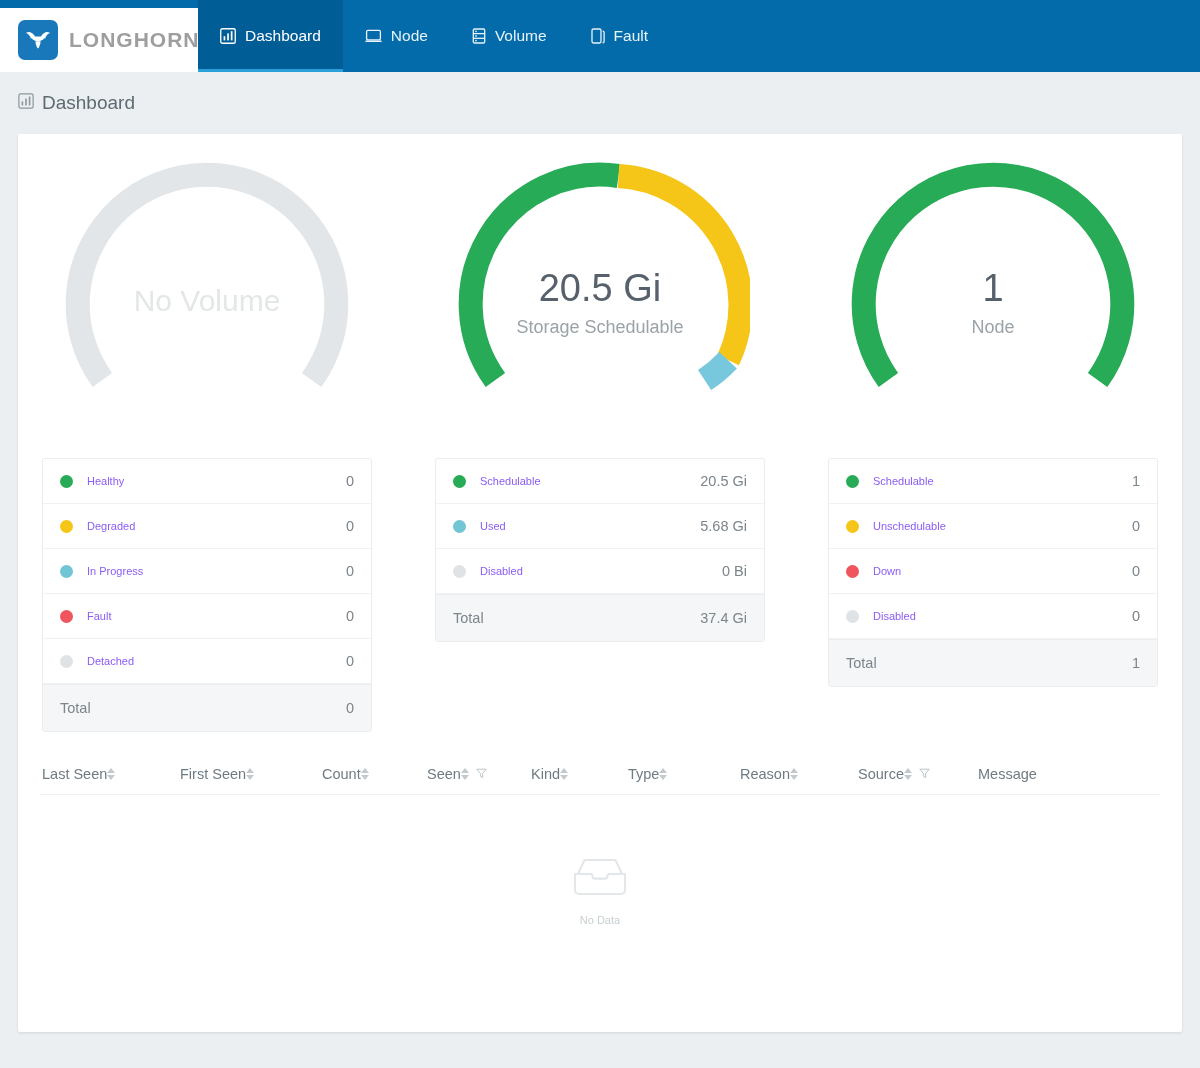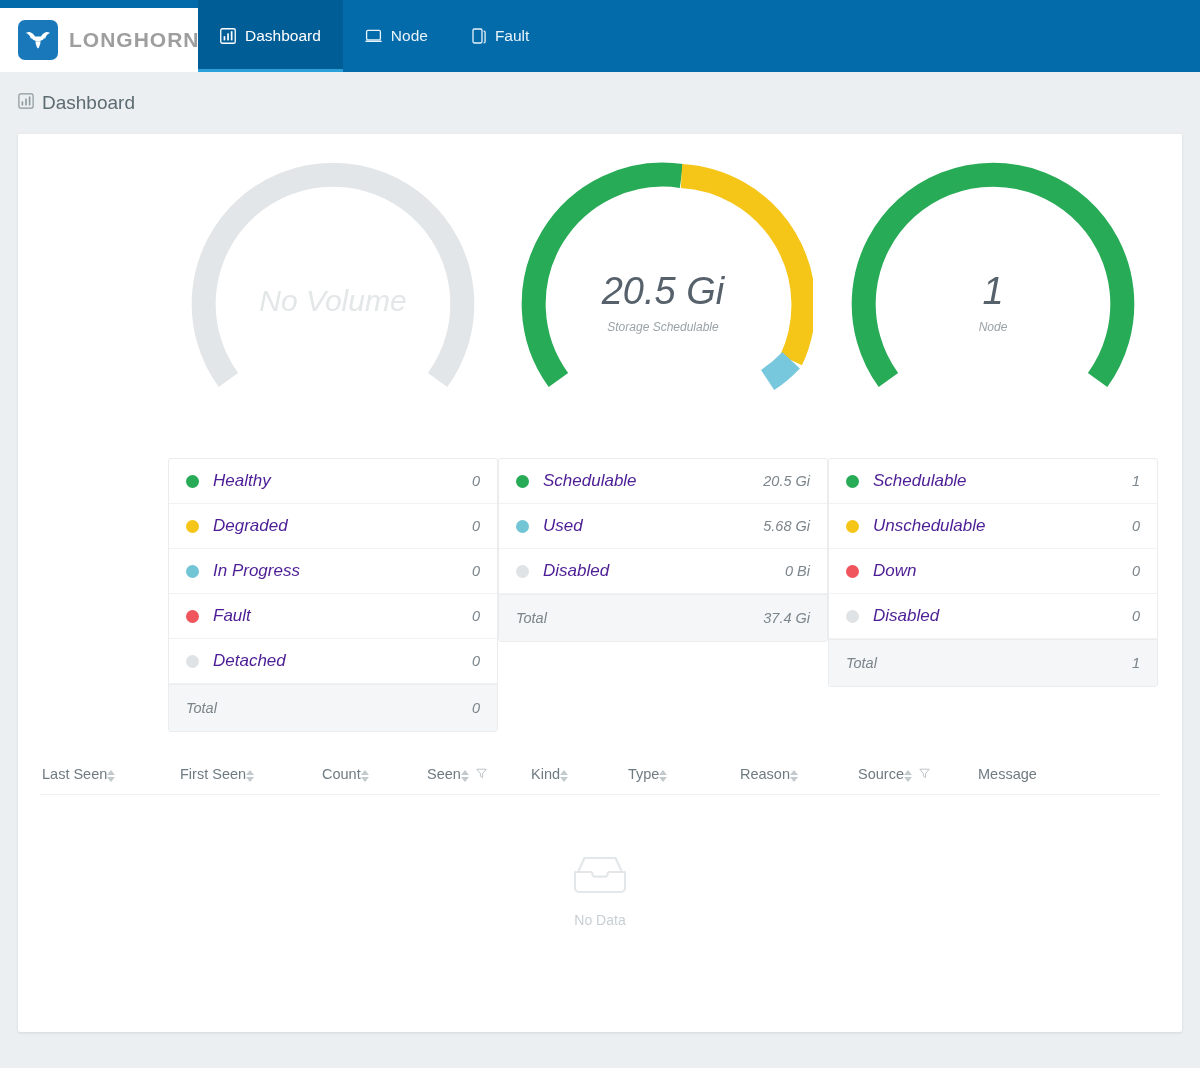--- a/index.html
+++ b/index.html
@@ -82,23 +82,22 @@
     background: #ffffff;
     border-radius: 2px;
     box-shadow: 0 1px 3px rgba(0,0,0,.10);
     padding: 18px 22px 26px 22px;
     width: 1164px;
     height: 898px;
   }
 
   .gauge-row {
     display: flex;
-    justify-content: flex-end;
+    justify-content: space-between;
     padding: 0 2px;
-    font-style: italic;
   }
   .gauge-col { width: 330px; }
 
   .gauge-wrap {
     position: relative;
     width: 330px; height: 292px;
     display: flex; align-items: center; justify-content: center;
   }
   .gauge-wrap svg { display:block; }
   .gauge-center {
@@ -110,21 +109,21 @@
     pointer-events: none;
   }
   .gauge-value {
     font-size: 38px;
     color: #56616b;
     line-height: 1.05;
     font-weight: 400;
   }
   .gauge-value.muted { color: #e3e7e8; font-size: 30px; }
   .gauge-label {
-    font-size: 12px;
+    font-size: 18px;
     color: #9aa3a8;
     margin-top: 8px;
   }
 
   
   .legend {
     border: 1px solid #eaeced;
     border-radius: 3px;
     margin-top: 14px;
     overflow: hidden;
@@ -138,22 +137,22 @@
   }
   .legend-row:last-child { border-bottom: none; }
   .legend-row .dot {
     width: 13px; height: 13px;
     border-radius: 50%;
     flex: 0 0 auto;
     margin-right: 14px;
   }
   .legend-row .name {
     flex: 1 1 auto;
-    font-size: 17px;
-    color: #4c1d95;
+    font-size: 11px;
+    color: #8b5cf6;
   }
   .legend-row .val {
     font-size: 14.5px;
     color: #7b858c;
   }
   .legend-total {
     display: flex; align-items: center;
     height: 47px;
     padding: 0 17px;
     background: #f5f6f7;
@@ -170,42 +169,42 @@
     margin-bottom: 12px;
     padding-left: 2px;
   }
   .evt-head {
     display: flex;
     align-items: center;
     border-bottom: 1px solid #eef0f1;
     padding: 0 2px 12px 2px;
   }
   .evt-col {
-    display: flex; align-items: flex-end;
+    display: flex; align-items: center;
     font-size: 14.5px;
     color: #6f7b83;
     white-space: nowrap;
   }
   .sorter { display: inline-flex; flex-direction: column; line-height: 0; gap: 2px; }
   .sorter i {
     width: 0; height: 0; display:block;
     border-left: 4px solid transparent;
     border-right: 4px solid transparent;
   }
   .sorter i.up   { border-bottom: 5px solid #c3cace; }
   .sorter i.down { border-top: 5px solid #c3cace; }
   .filter-ico { margin: 0 3px 0 7px; }
 
   .evt-empty {
     height: 190px;
     display: flex; flex-direction: column;
     align-items: center; justify-content: center;
     gap: 10px;
   }
-  .evt-empty .cap { font-size: 14px; color: #c8cfd3; }
+  .evt-empty .cap { font-size: 11px; color: #c8cfd3; }
 </style>
 </head>
 <body>
 
 <div class="navbar">
 
   <div class="brand">
     <span class="brand-mark">
       <svg width="26" height="20" viewBox="0 0 26 20">
         <path d="M1 3 C1 3 3 1.6 5.2 2.2 C7.4 2.8 9.2 5 10 6.6 L16 6.6 C16.8 5 18.6 2.8 20.8 2.2 C23 1.6 25 3 25 3 C25 3 23.4 3.4 22 5 C20.6 6.6 20 9 20 9 L19.1 8 C18.4 9.6 16.9 11 13 11 C9.1 11 7.6 9.6 6.9 8 L6 9 C6 9 5.4 6.6 4 5 C2.6 3.4 1 3 1 3 Z" fill="#ffffff"></path>
@@ -232,20 +231,33 @@
     <div class="nav-item">
       <span>
         <svg width="17" height="16" viewBox="0 0 17 16">
           <rect x="1.6" y="2.4" width="13.8" height="9.4" rx="1.3" fill="none" stroke="currentColor" stroke-width="1.3"></rect>
           <rect x="0.3" y="12.6" width="16.4" height="1.5" rx="0.7" fill="currentColor"></rect>
         </svg>
       </span>
       <span>Node</span>
     </div>
 
+    <div class="nav-item">
+      <span>
+        <svg width="14" height="16" viewBox="0 0 14 16">
+          <rect x="1.3" y="1" width="11.4" height="14" rx="1.3" fill="none" stroke="currentColor" stroke-width="1.3"></rect>
+          <line x1="1.3" y1="5.6" x2="12.7" y2="5.6" stroke="currentColor" stroke-width="1.3"></line>
+          <line x1="1.3" y1="10.3" x2="12.7" y2="10.3" stroke="currentColor" stroke-width="1.3"></line>
+          <circle cx="4" cy="3.3" r="0.85" fill="currentColor"></circle>
+          <circle cx="4" cy="7.95" r="0.85" fill="currentColor"></circle>
+          <circle cx="4" cy="12.6" r="0.85" fill="currentColor"></circle>
+        </svg>
+      </span>
+      <span>Volume</span>
+    </div>
 
     <div class="nav-item">
       <span>
         <svg width="14" height="16" viewBox="0 0 14 16">
           <rect x="1" y="1" width="9" height="14" rx="1.4" fill="none" stroke="currentColor" stroke-width="1.3"></rect>
           <path d="M11.6 3.2 h0.2 a1.3 1.3 0 0 1 1.3 1.3 v9 a1.3 1.3 0 0 1 -1.3 1.3 h-0.2" fill="none" stroke="currentColor" stroke-width="1.3"></path>
         </svg>
       </span>
       <span>Fault</span>
     </div>

